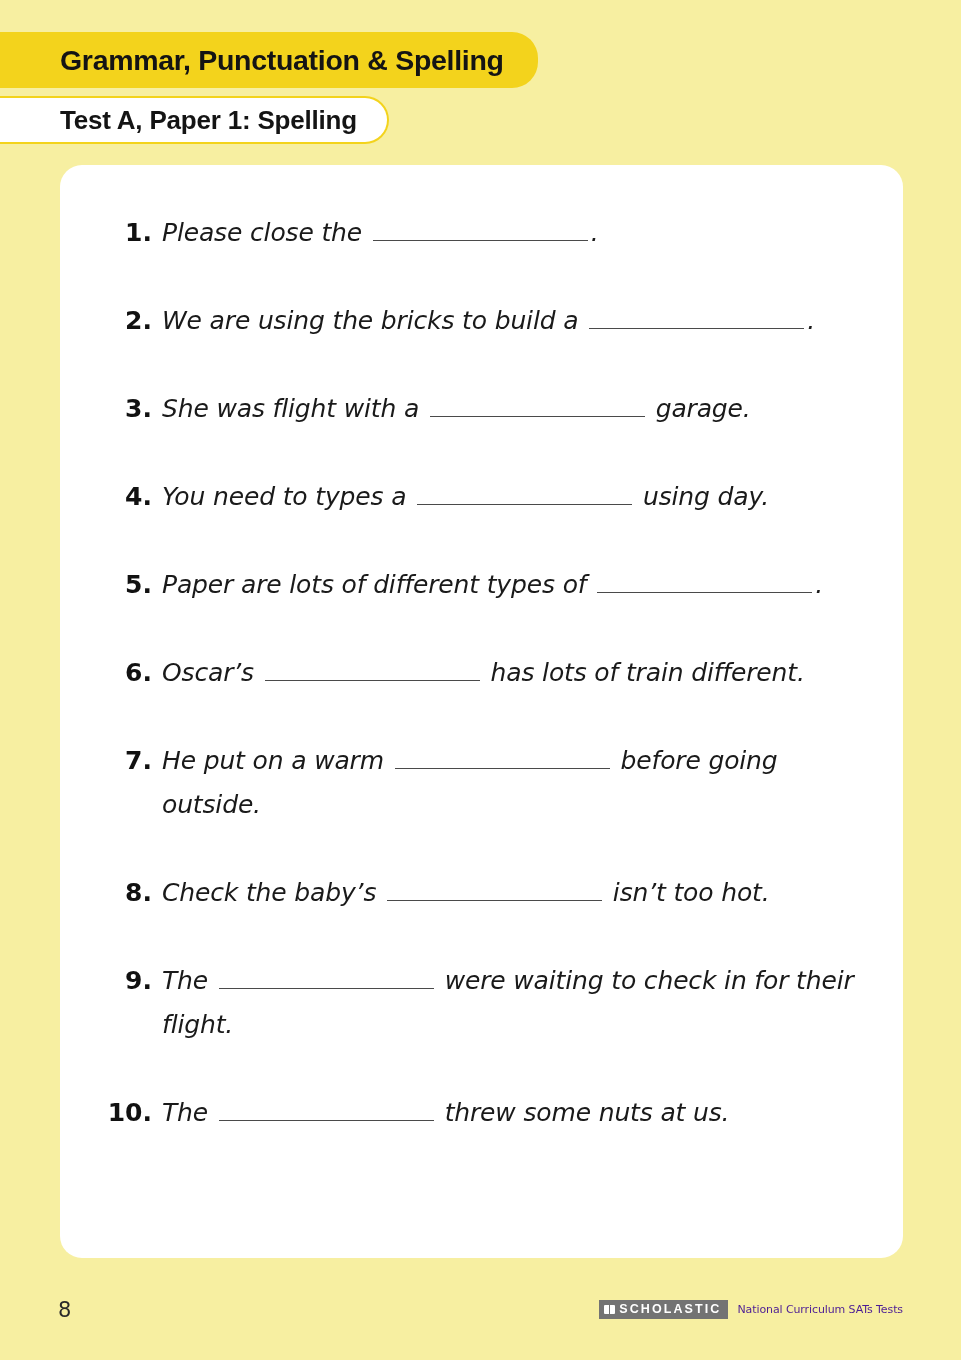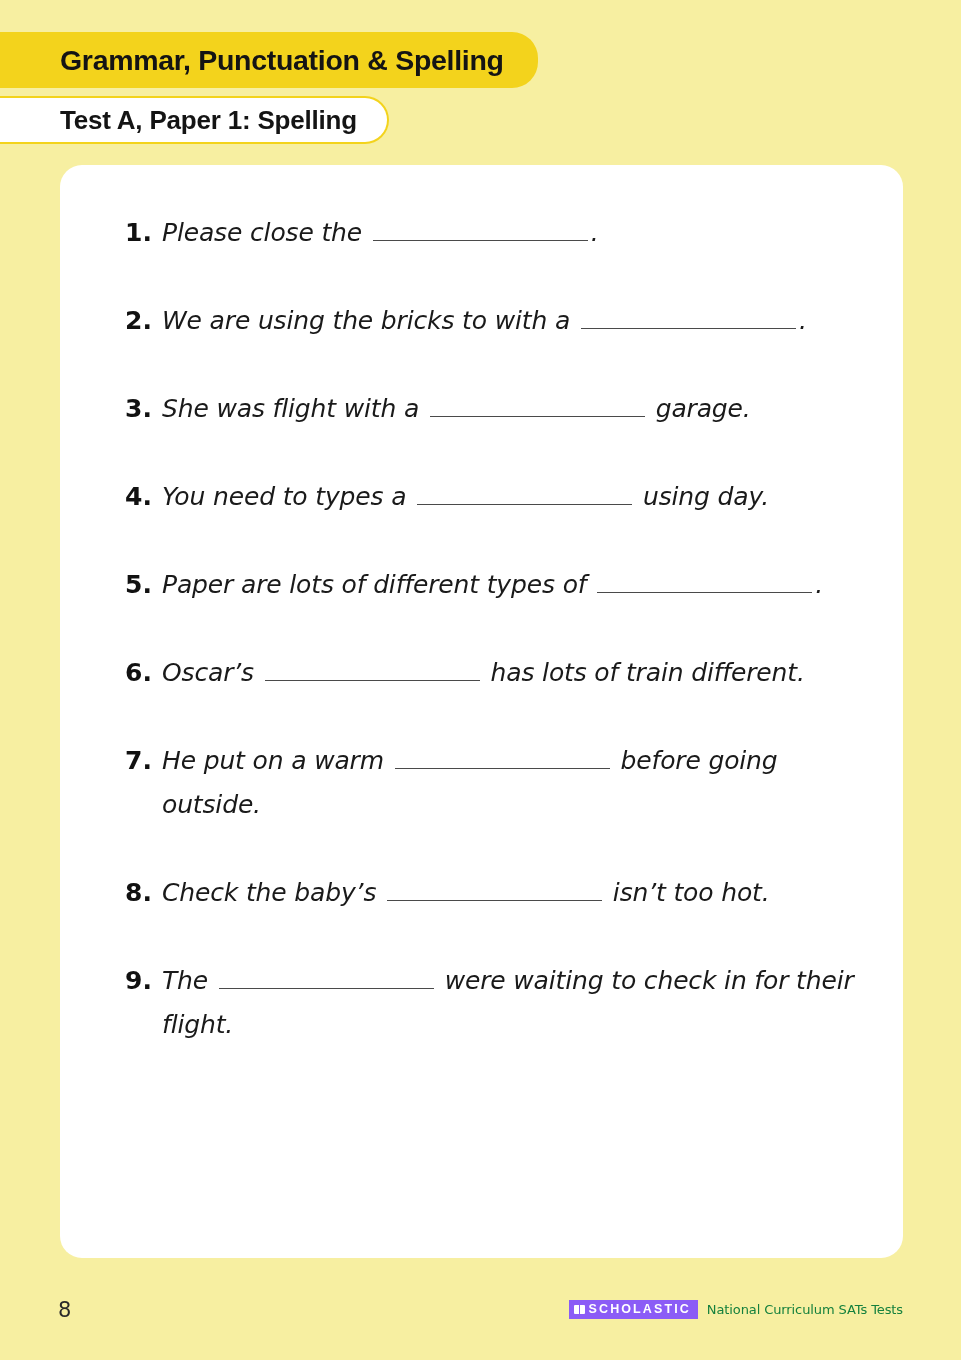--- a/index.html
+++ b/index.html
@@ -138,21 +138,21 @@
   }
   .footer-brand {
     position: absolute;
     right: 58px;
     top: 10px;
     display: flex;
     align-items: center;
     gap: 9px;
   }
   .scholastic-logo {
-    background: #8b5cf6;
+    background: #737373;
     color: #ffffff;
     font-family: "Liberation Sans", sans-serif;
     font-weight: bold;
     font-size: 12.5px;
     letter-spacing: 2.1px;
     padding: 3px 7px 3px 5px;
     display: flex;
     align-items: center;
     gap: 4px;
     line-height: 1;
@@ -170,22 +170,22 @@
     top: 0;
     width: 5px;
     height: 9px;
     background: #ffffff;
     border-radius: 1px 0 0 1px;
   }
   .book-glyph:before { left: 0; }
   .book-glyph:after  { right: 0; border-radius: 0 1px 1px 0; }
   .brand-text {
     font-family: "DejaVu Sans", sans-serif;
-    font-size: 13px;
-    color: #15803d;
+    font-size: 11px;
+    color: #4c1d95;
     letter-spacing: -0.1px;
   }
 </style>
 </head>
 <body>
 
 <div class="header-zone">
   <div class="banner-main">
     <span class="banner-main-text">Grammar, Punctuation &amp; Spelling</span>
   </div>
@@ -195,21 +195,21 @@
 </div>
 
 <div class="content-card">
   <ol class="question-list">
       <li class="question">
         <span class="q-num">1.</span>
         <span class="q-body"><span class="q-seg">Please close the </span><span class="blank" style="width: 215px;"></span><span class="q-seg">.</span></span>
       </li>
       <li class="question">
         <span class="q-num">2.</span>
-        <span class="q-body"><span class="q-seg">We are using the bricks to with a </span><span class="blank" style="width: 215px;"></span><span class="q-seg">.</span></span>
+        <span class="q-body"><span class="q-seg">We are using the bricks to build a </span><span class="blank" style="width: 215px;"></span><span class="q-seg">.</span></span>
       </li>
       <li class="question">
         <span class="q-num">3.</span>
         <span class="q-body"><span class="q-seg">She was flight with a </span><span class="blank" style="width: 215px;"></span><span class="q-seg"> garage.</span></span>
       </li>
       <li class="question">
         <span class="q-num">4.</span>
         <span class="q-body"><span class="q-seg">You need to types a </span><span class="blank" style="width: 215px;"></span><span class="q-seg"> using day.</span></span>
       </li>
       <li class="question">
@@ -224,20 +224,24 @@
         <span class="q-num">7.</span>
         <span class="q-body"><span class="q-seg">He put on a warm </span><span class="blank" style="width: 215px;"></span><span class="q-seg"> before going outside.</span></span>
       </li>
       <li class="question">
         <span class="q-num">8.</span>
         <span class="q-body"><span class="q-seg">Check the baby’s </span><span class="blank" style="width: 215px;"></span><span class="q-seg"> isn’t too hot.</span></span>
       </li>
       <li class="question">
         <span class="q-num">9.</span>
         <span class="q-body"><span class="q-seg">The </span><span class="blank" style="width: 215px;"></span><span class="q-seg"> were waiting to check in for their flight.</span></span>
+      </li>
+      <li class="question">
+        <span class="q-num">10.</span>
+        <span class="q-body"><span class="q-seg">The </span><span class="blank" style="width: 215px;"></span><span class="q-seg"> threw some nuts at us.</span></span>
       </li>
     </ol>
 </div>
 
 <div class="footer">
   <div class="page-number">8</div>
   <div class="footer-brand">
     <div class="scholastic-logo">
       <span class="book-glyph"></span>
       <span>SCHOLASTIC</span>

